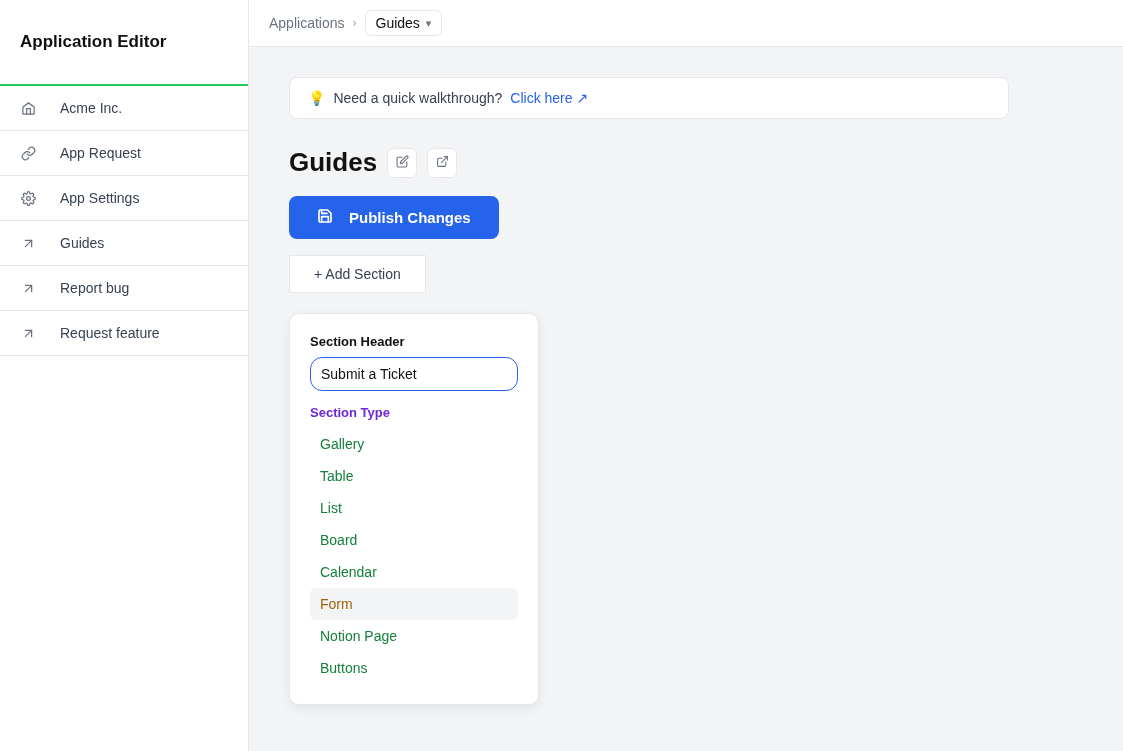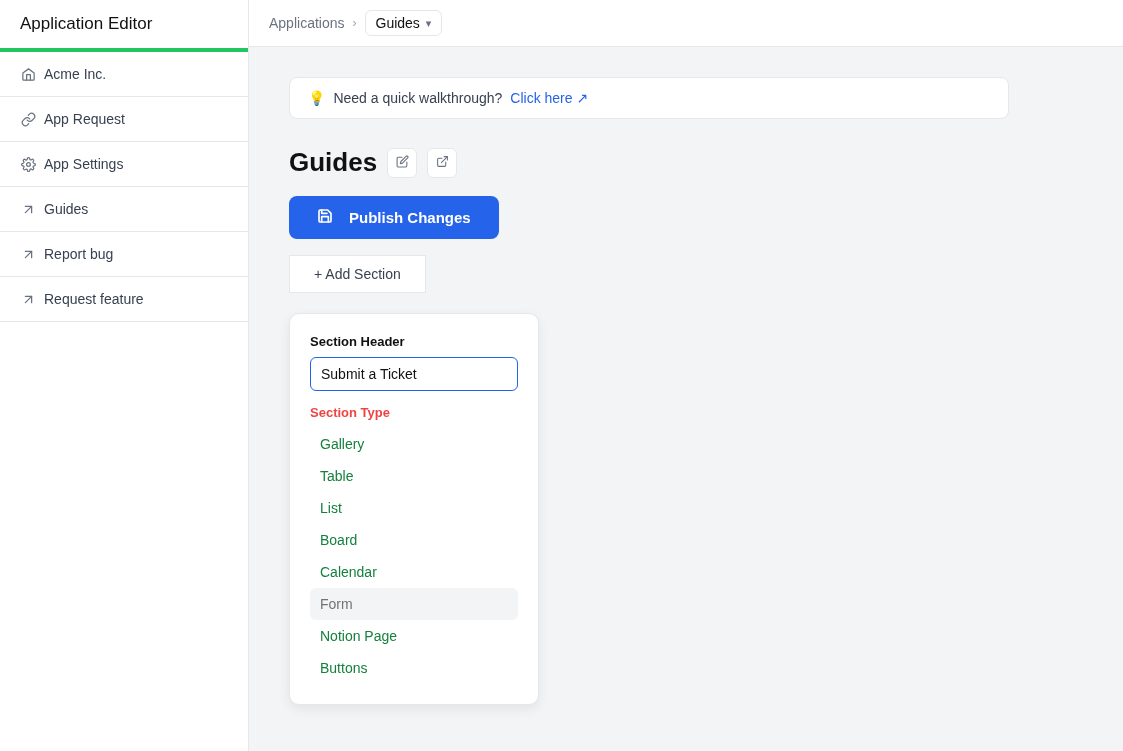--- a/index.html
+++ b/index.html
@@ -9,30 +9,30 @@
     .sidebar {
       width: 249px;
       min-width: 249px;
       background: #fff;
       border-right: 1px solid #e5e7eb;
       display: flex;
       flex-direction: column;
       height: 100%;
     }
     .sidebar-title {
-      padding: 14px 20px;
+      padding: 32px 20px;
       font-size: 17px;
-      font-weight: 400;
-      color: #111;
-      border-bottom: 4px solid #22c55e;
+      font-weight: 700;
+      color: #111;
+      border-bottom: 2px solid #22c55e;
     }
     .sidebar-item {
       display: flex;
       align-items: center;
-      gap: 8px;
+      gap: 24px;
       padding: 14px 20px;
       font-size: 14px;
       color: #374151;
       border-bottom: 1px solid #e5e7eb;
       cursor: pointer;
       background: #fff;
     }
     .sidebar-item .icon {
       width: 16px;
       height: 16px;
@@ -177,50 +177,50 @@
     }
     .section-header-label {
       font-size: 13px;
       font-weight: 600;
       color: #111;
       margin-bottom: 8px;
     }
     .section-header-input {
       width: 100%;
       border: 1.5px solid #2563eb;
-      border-radius: 6px;
+      border-radius: 12px;
       padding: 8px 10px;
       font-size: 14px;
       color: #111;
       outline: none;
       margin-bottom: 14px;
     }
     .section-type-label {
       font-size: 13px;
       font-weight: 600;
-      color: #ef4444;
+      color: #6d28d9;
       margin-bottom: 8px;
     }
     .section-type-list {
       list-style: none;
       display: flex;
       flex-direction: column;
       gap: 0;
     }
     .section-type-item {
       padding: 8px 10px;
       font-size: 14px;
       color: #15803d;
       cursor: pointer;
       border-radius: 6px;
     }
     .section-type-item.active {
       background: #f3f4f6;
       font-weight: 500;
-      color: #737373;
+      color: #a16207;
     }
   </style>
 </head>
 <body>
 
 <aside class="sidebar">
   <div class="sidebar-title">Application Editor</div>
 
   <div class="sidebar-item">
     <span class="icon">

